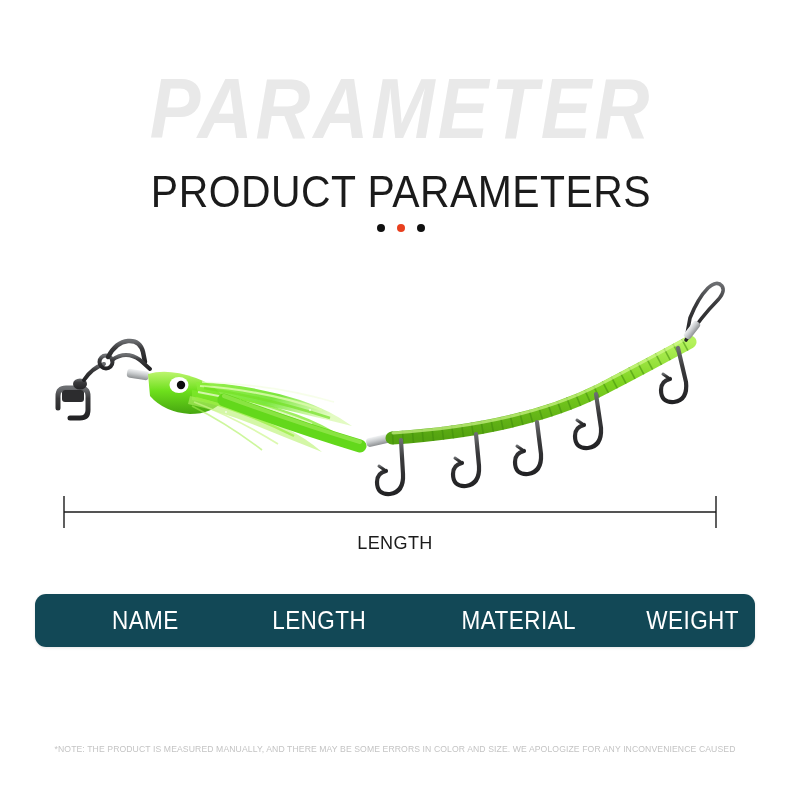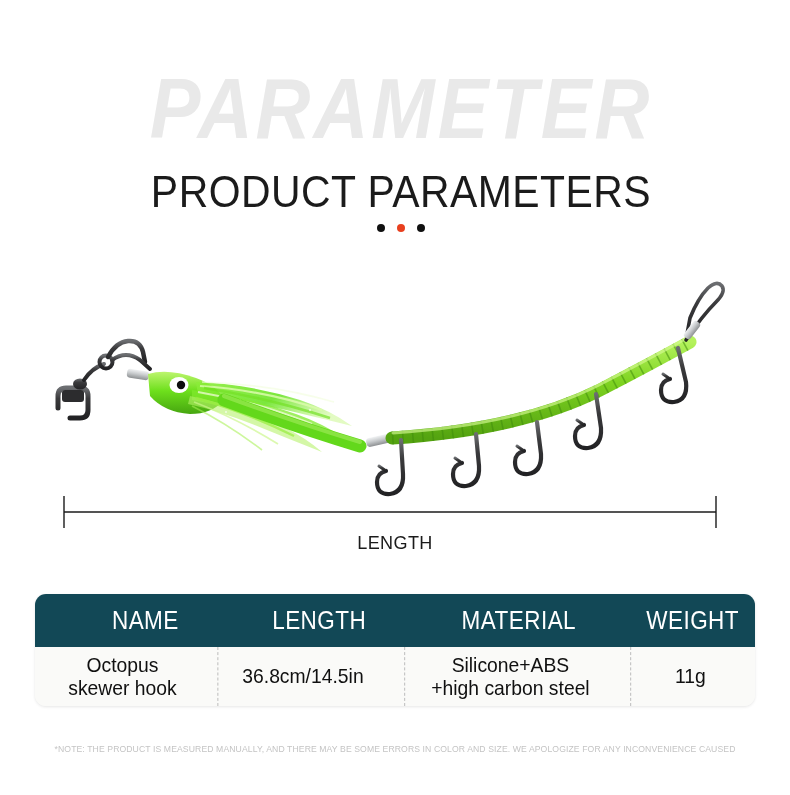--- a/index.html
+++ b/index.html
@@ -311,31 +311,15 @@
 </div>
 <div id="length-caption">LENGTH</div>
 
 <div id="spec-table">
   <div id="spec-head">
     <div class="cell col-name">NAME</div>
     <div class="cell col-length">LENGTH</div>
     <div class="cell col-material">MATERIAL</div>
     <div class="cell col-weight">WEIGHT</div>
   </div>
-  <div id="spec-body">
-    <div class="cell col-name">
-      <span>
-        <span>Octopus</span><br>
-        <span>skewer hook</span>
-      </span>
-    </div>
-    <div class="cell col-length">36.8cm/14.5in</div>
-    <div class="cell col-material">
-      <span>
-        <span>Silicone+ABS</span><br>
-        <span>+high carbon steel</span>
-      </span>
-    </div>
-    <div class="cell col-weight">11g</div>
-  </div>
 </div>
 
 <div id="footnote">*NOTE: THE PRODUCT IS MEASURED MANUALLY, AND THERE MAY BE SOME ERRORS IN COLOR AND SIZE. WE APOLOGIZE FOR ANY INCONVENIENCE CAUSED</div>
 
 </body></html>

